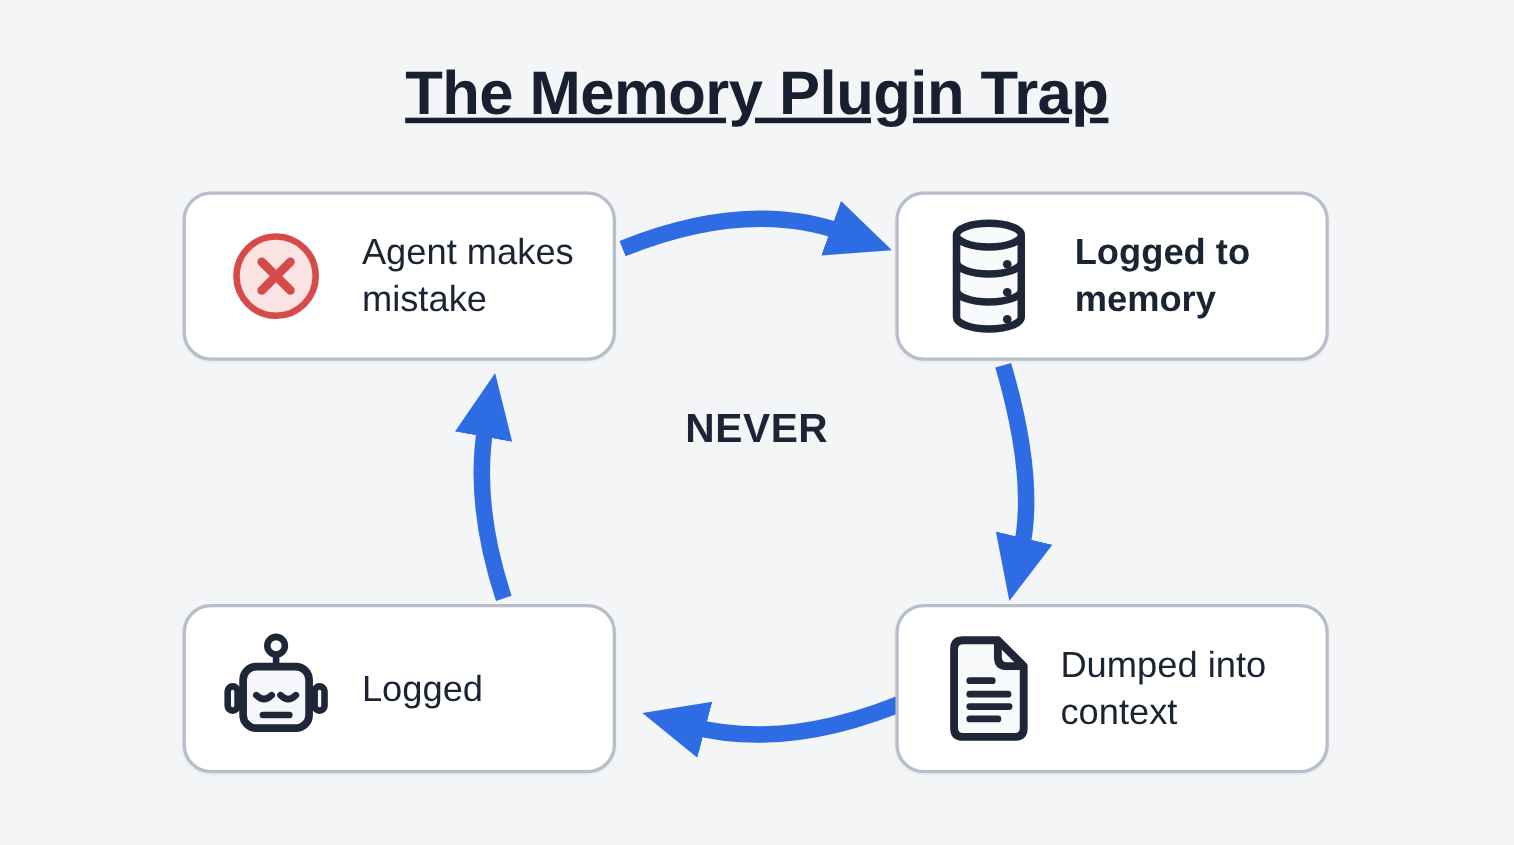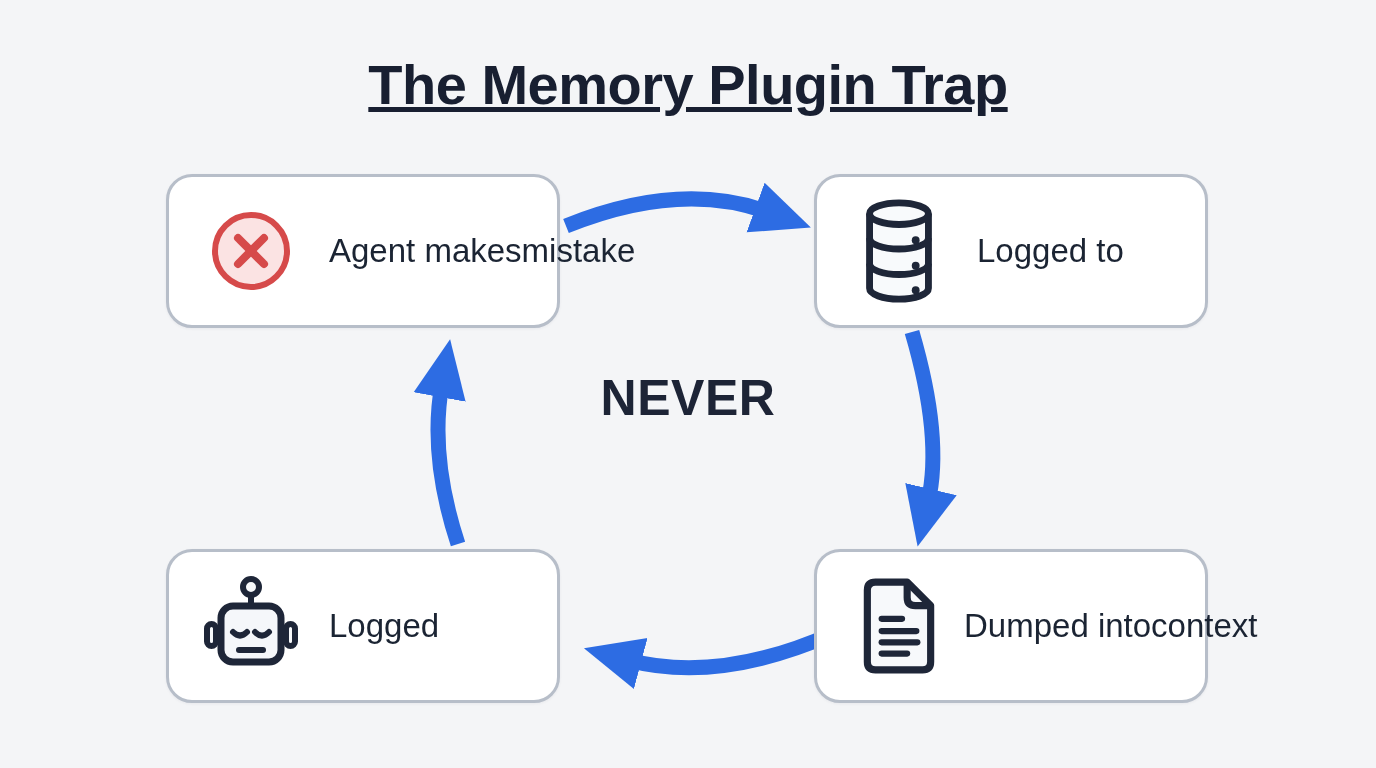--- a/index.html
+++ b/index.html
@@ -31,46 +31,46 @@
     background: #ffffff;
     border: 3px solid #b7bec9;
     border-radius: 26px;
     display: flex;
     align-items: center;
     gap: 26px;
     padding: 0 20px 0 30px;
     box-shadow: 0 1px 3px rgba(30,40,60,0.06);
   }
   .node-tl { left: 166px; top: 174px; }
-  .node-tr { left: 814px; top: 174px; }
+  .node-tr { left: 814px; top: 174px; font-weight: bold; }
   .node-bl { left: 166px; top: 549px; }
   .node-br { left: 814px; top: 549px; gap: 13px; }
 
   .node .icon {
     width: 104px;
     flex: 0 0 104px;
     display: flex;
     align-items: center;
     justify-content: center;
   }
   .node .label {
     display: flex;
-    flex-direction: row;
+    flex-direction: column;
     font-size: 33px;
     line-height: 1.3;
     color: #1b2433;
     white-space: nowrap;
   }
 
   .center-label {
     position: absolute;
     top: 366px; left: 50%;
     transform: translateX(-50%);
     text-align: center;
-    font-size: 50px;
+    font-size: 37px;
     font-weight: 700;
     letter-spacing: 0.5px;
     line-height: 1.3;
     color: #1d2436;
     display: flex;
     flex-direction: column;
   }
 </style>
 </head>
 <body>
@@ -112,20 +112,21 @@
         <path d="M10 40 a30 11 0 0 0 60 0" fill="none" stroke="#1e2638" stroke-width="7"></path>
         <path d="M10 66 a30 11 0 0 0 60 0" fill="none" stroke="#1e2638" stroke-width="7"></path>
         <ellipse cx="40" cy="15" rx="30" ry="11" fill="#f8fafc" stroke="#1e2638" stroke-width="7"></ellipse>
         <circle cx="57" cy="42" r="4" fill="#1e2638"></circle>
         <circle cx="57" cy="68" r="4" fill="#1e2638"></circle>
         <circle cx="57" cy="93" r="4" fill="#1e2638"></circle>
       </svg>
     </span>
     <span class="label">
       <span>Logged to</span>
+      <span>memory</span>
     </span>
   </div>
 
   <div class="node node-br">
     <span class="icon">
       <svg width="76" height="96" viewBox="0 0 74 94">
         <path d="M14 4 H45 L68 27 V82 Q68 90 60 90 H14 Q6 90 6 82 V12 Q6 4 14 4 Z" fill="#f7f9fb" stroke="#1e2638" stroke-width="7" stroke-linejoin="round"></path>
         <path d="M45 4 v15 q0 8 8 8 h15" fill="none" stroke="#1e2638" stroke-width="7" stroke-linejoin="round"></path>
         <line x1="20" y1="40" x2="40" y2="40" stroke="#1e2638" stroke-width="6" stroke-linecap="round"></line>
         <line x1="20" y1="52" x2="54" y2="52" stroke="#1e2638" stroke-width="6" stroke-linecap="round"></line>

